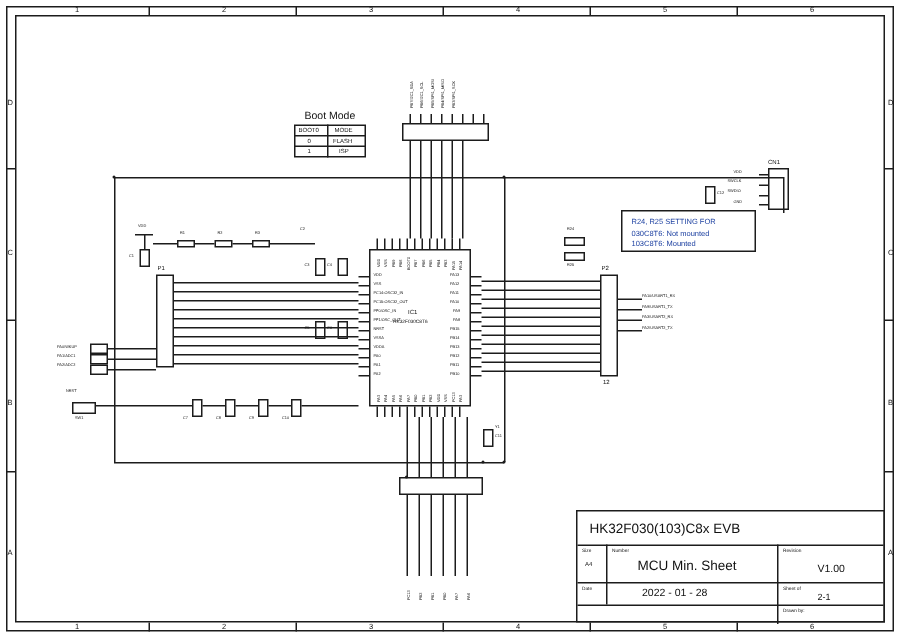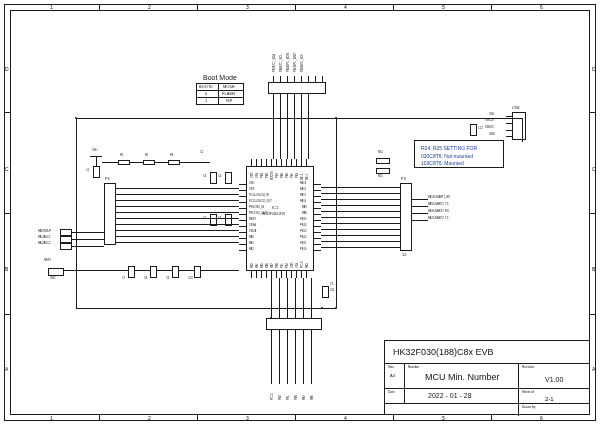--- a/index.html
+++ b/index.html
@@ -408,26 +408,26 @@
 
   <div id="titleblock">
     <div class="cell bt" style="left:0;top:22px;width:204px;height:1px;"></div>
     <div class="cell bt" style="left:0;top:47px;width:204px;height:1px;"></div>
     <div class="cell bt" style="left:0;top:62px;width:204px;height:1px;"></div>
     <div class="cell bl" style="left:19px;top:22px;width:1px;height:25px;"></div>
     <div class="cell bl" style="left:133px;top:22px;width:1px;height:25px;"></div>
     <div class="cell bl" style="left:133px;top:47px;width:1px;height:28px;"></div>
     <div class="cell bl" style="left:19px;top:47px;width:1px;height:15px;"></div>
 
-    <div class="tx t9" style="left:8px;top:7px;">HK32F030(188)C8x EVB</div>
+    <div class="tx t9" style="left:8px;top:7px;">HK32F030(103)C8x EVB</div>
     <div class="tx t3" style="left:3px;top:25px;">Size</div>
     <div class="tx t4" style="left:5px;top:33px;">A4</div>
     <div class="tx t3" style="left:23px;top:25px;">Number</div>
     <div class="tx t3" style="left:137px;top:25px;">Revision</div>
-    <div class="tx t9" style="left:40px;top:32px;">MCU Min. Number</div>
+    <div class="tx t9" style="left:40px;top:32px;">MCU Min. Sheet</div>
     <div class="tx t7" style="left:160px;top:35px;">V1.00</div>
     <div class="tx t3" style="left:3px;top:50px;">Date</div>
     <div class="tx t7" style="left:43px;top:51px;">2022 - 01 - 28</div>
     <div class="tx t3" style="left:137px;top:50px;">Sheet of</div>
     <div class="tx t6" style="left:160px;top:55px;">2-1</div>
     <div class="tx t3" style="left:137px;top:65px;">Drawn by:</div>
   </div>
 
 </div>
 

